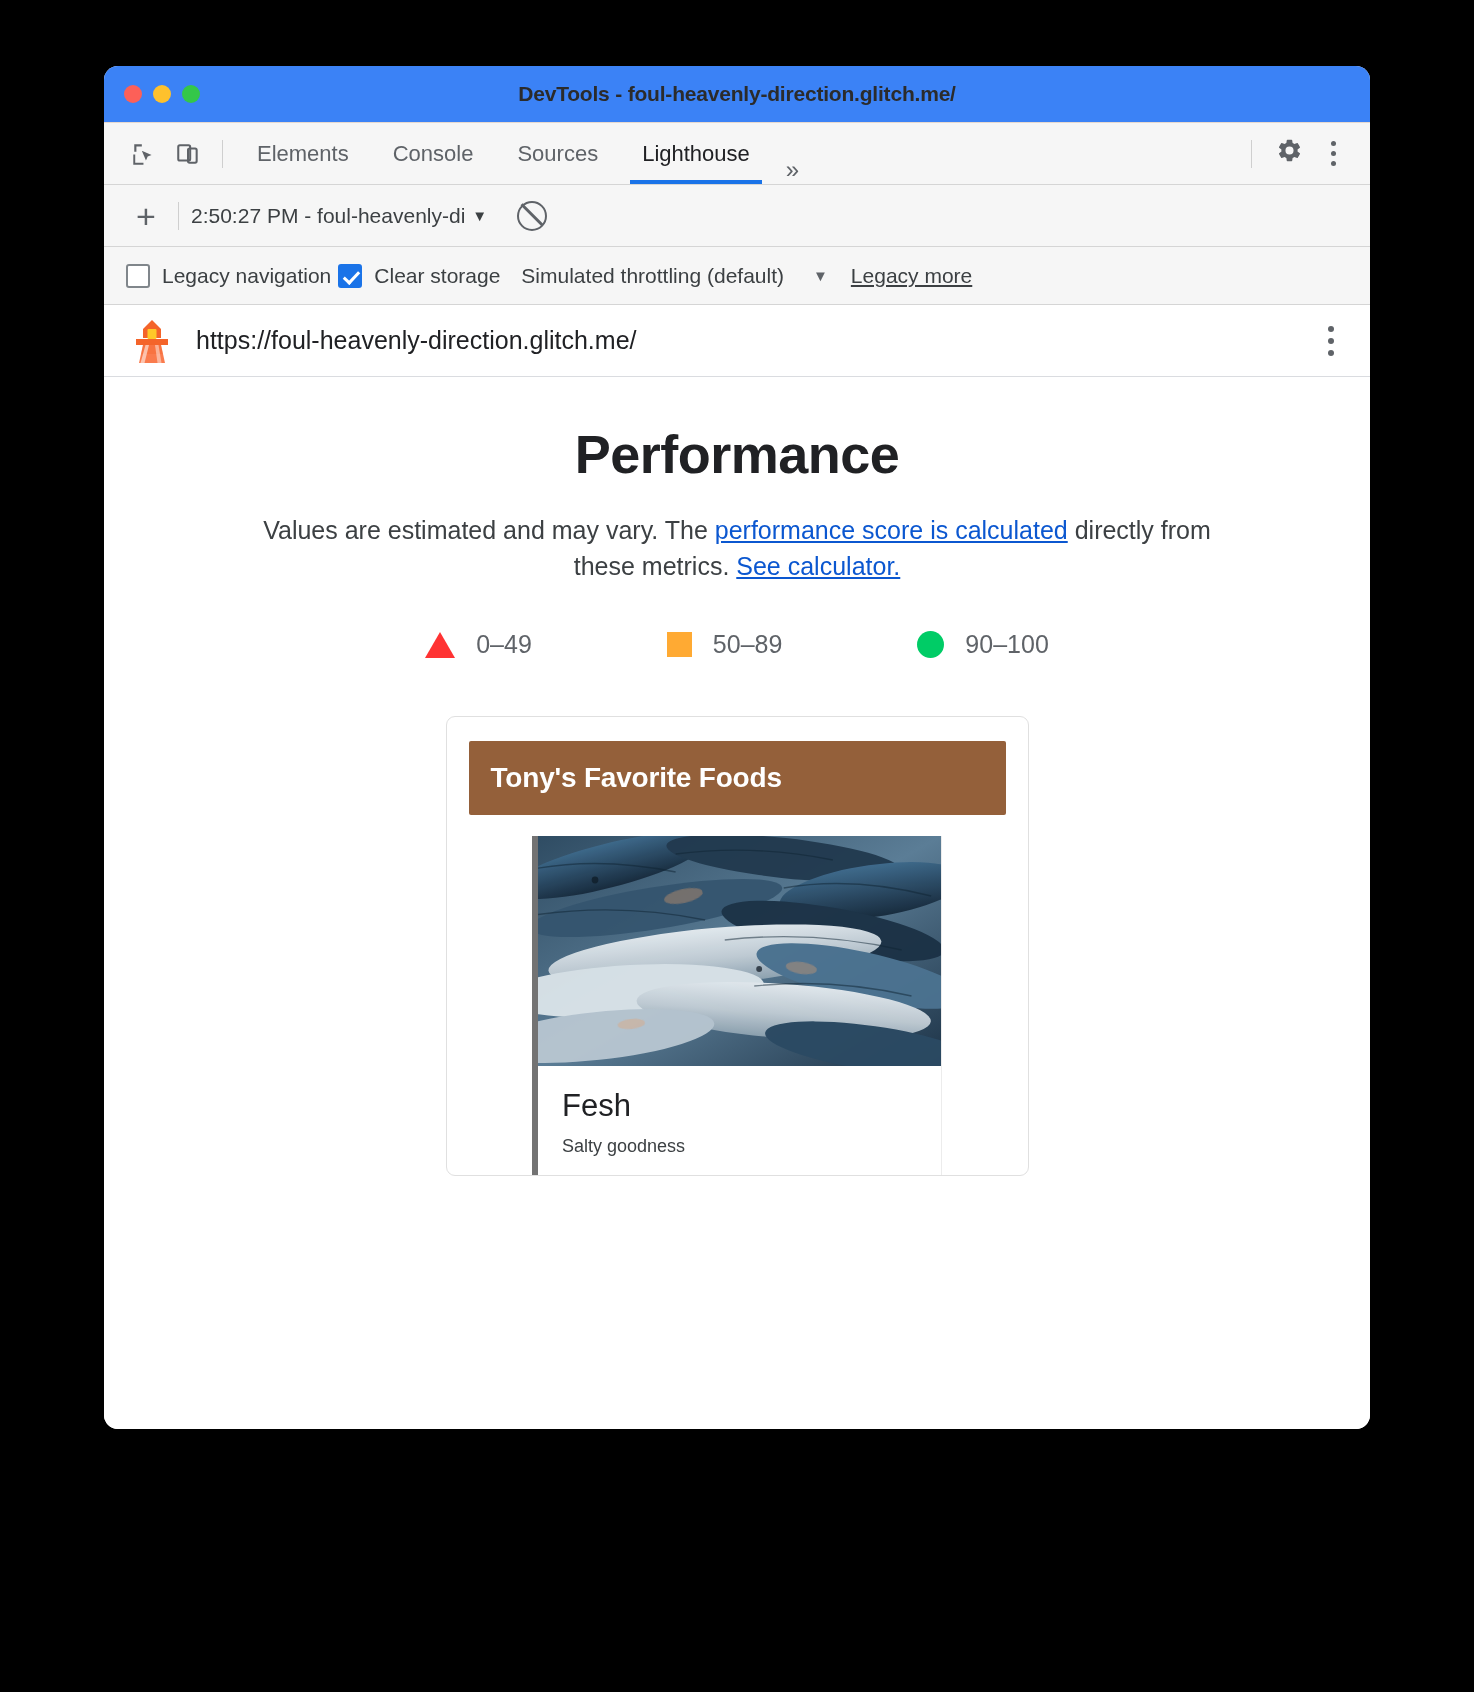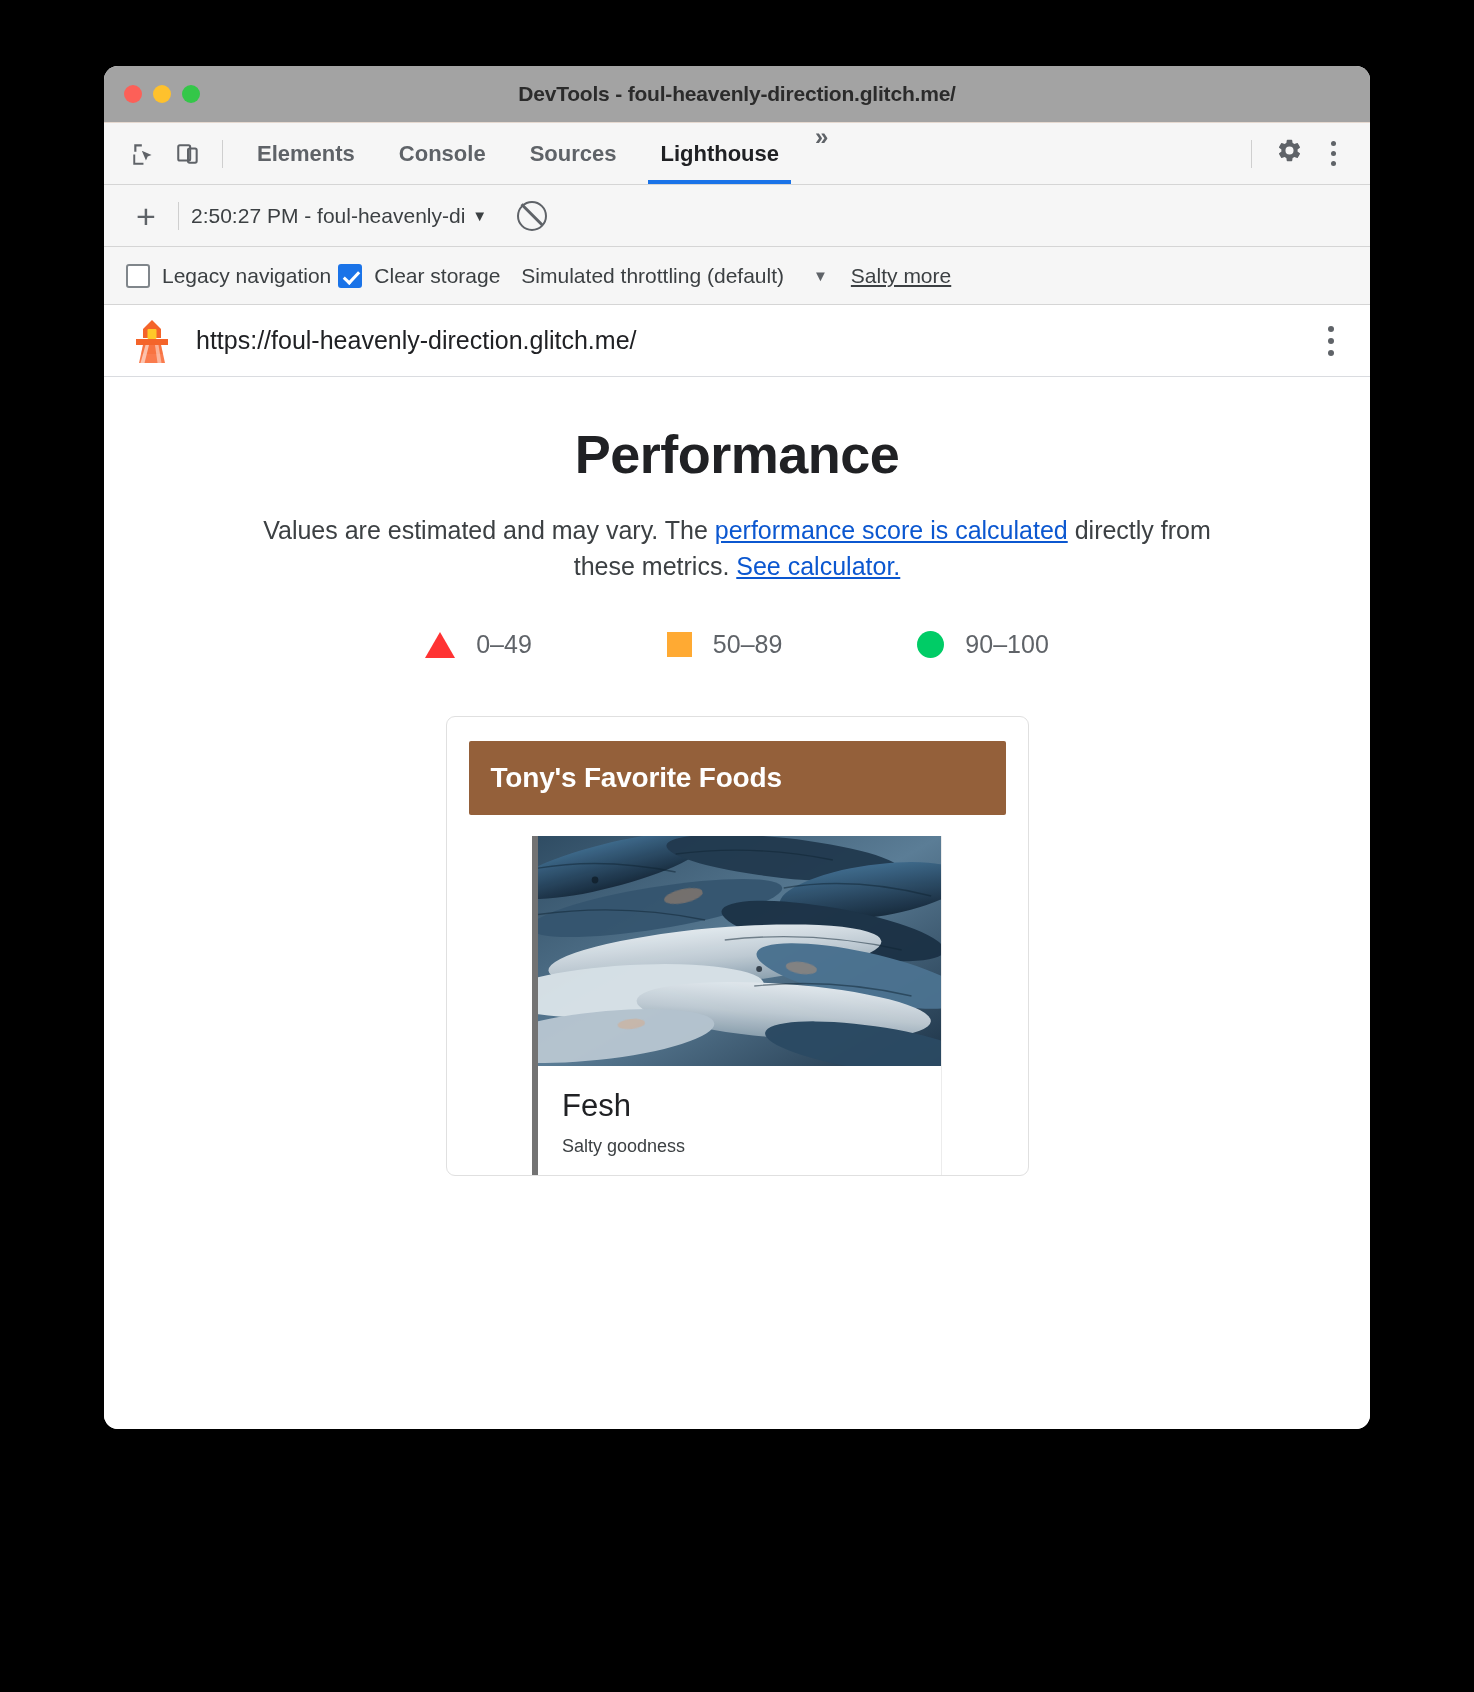--- a/index.html
+++ b/index.html
@@ -18,21 +18,21 @@
     width: 1266px; height: 1363px;
     background: #ffffff;
     border-radius: 14px;
     overflow: hidden;
     box-shadow: 0 0 44px 16px rgba(0,0,0,0.55);
   }
 
   
   .titlebar {
     height: 57px;
-    background: #a3a3a3;
+    background: #3b82f6;
     display: flex;
     align-items: center;
     position: relative;
     border-bottom: 1px solid #e6d9d0;
   }
   .traffic {
     display: flex;
     gap: 11px;
     margin-left: 20px;
   }
@@ -62,21 +62,21 @@
   .tb-icon {
     width: 44px; height: 44px;
     display: flex; align-items: center; justify-content: center;
     color: #5f6368;
   }
   .vdiv {
     width: 1px; height: 28px;
     background: #cfcfcf;
     margin: 0 12px;
   }
-  .tabs { display: flex; align-items: flex-start; height: 100%; font-weight: bold; }
+  .tabs { display: flex; align-items: flex-end; height: 100%; }
   .tab {
     font-size: 22px;
     color: #5f6368;
     padding: 0 22px;
     height: 100%;
     display: flex; align-items: center;
     position: relative;
   }
   .tab.active { color: #202124; }
   .tab.active::after {
@@ -396,21 +396,21 @@
     <div class="opt">
       <span class="cbox"></span>
       <span class="opt-label">Legacy navigation</span>
     </div>
     <div class="opt">
       <span class="cbox checked"></span>
       <span class="opt-label">Clear storage</span>
     </div>
     <div class="throttle">Simulated throttling (default)</div>
     <div class="throttle-caret">▼</div>
-    <div class="learn">Salty more</div>
+    <div class="learn">Legacy more</div>
   </div>
 
   <div class="urlbar">
     <span class="lh-logo">
       <svg width="44" height="46" viewBox="0 0 44 46">
         <path d="M22 2 L31 11 L31 20 L13 20 L13 11 Z" fill="#f4642a"></path>
         <rect x="17.5" y="11" width="9" height="10" rx="1" fill="#ffc929"></rect>
         <path d="M6 21 L38 21 L38 27 L6 27 Z" fill="#f4642a"></path>
         <path d="M13 27 L31 27 L35 45 L9 45 Z" fill="#fa7b4d"></path>
         <path d="M13 27 L31 27 L33 36 L11 36 Z" fill="#f4642a" opacity="0.35"></path>

